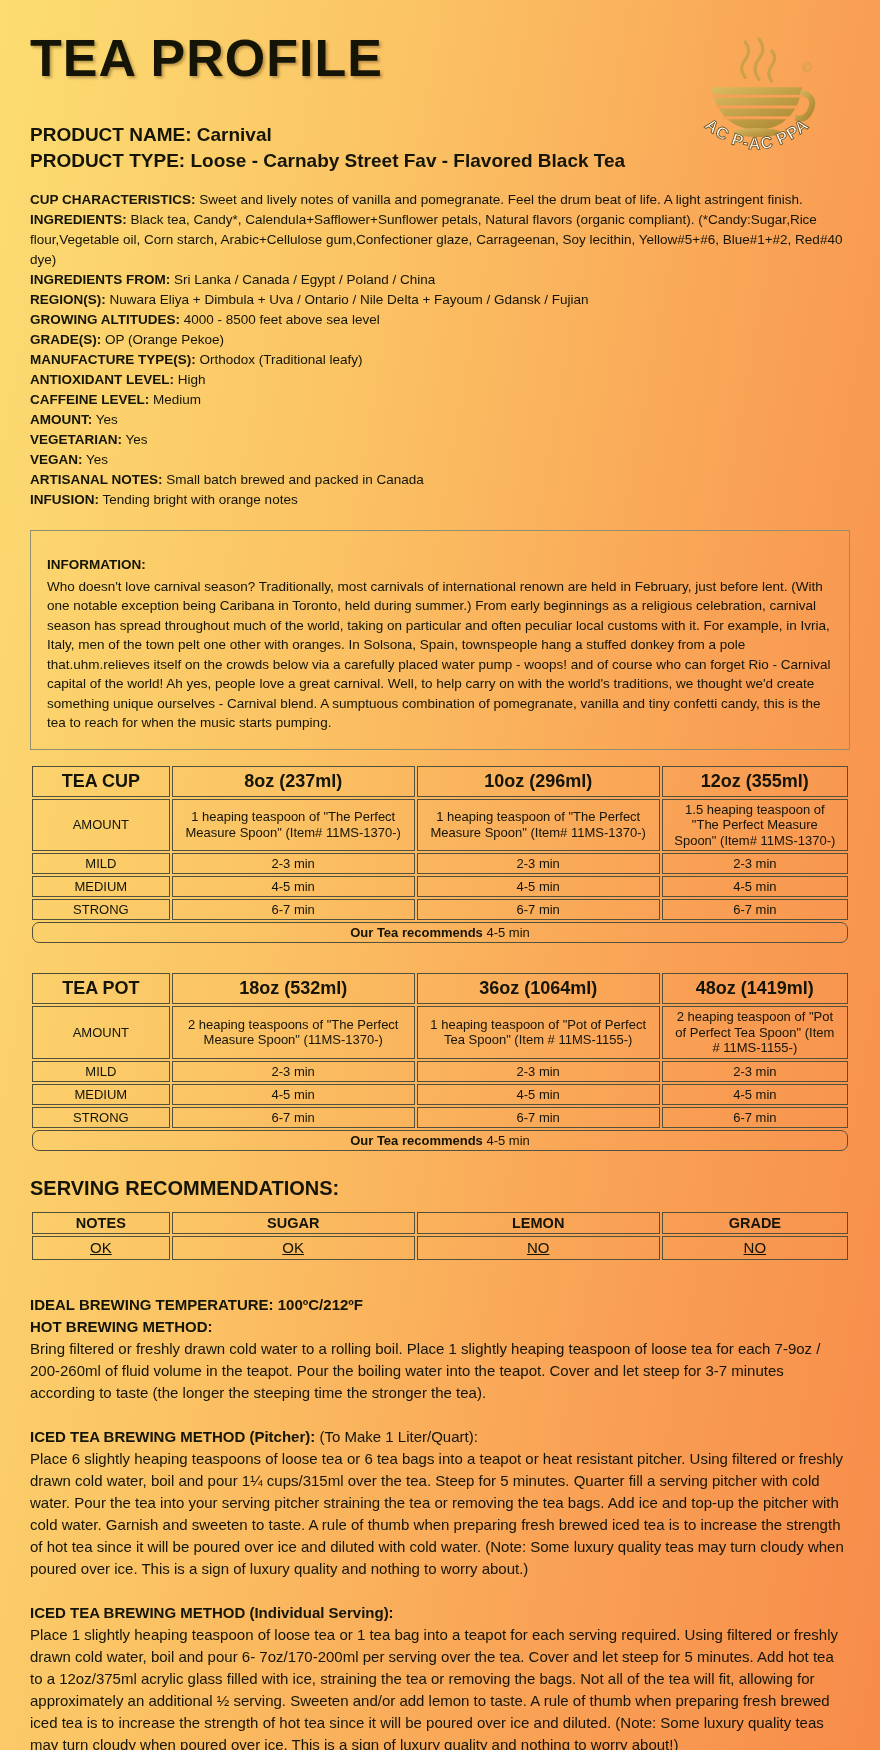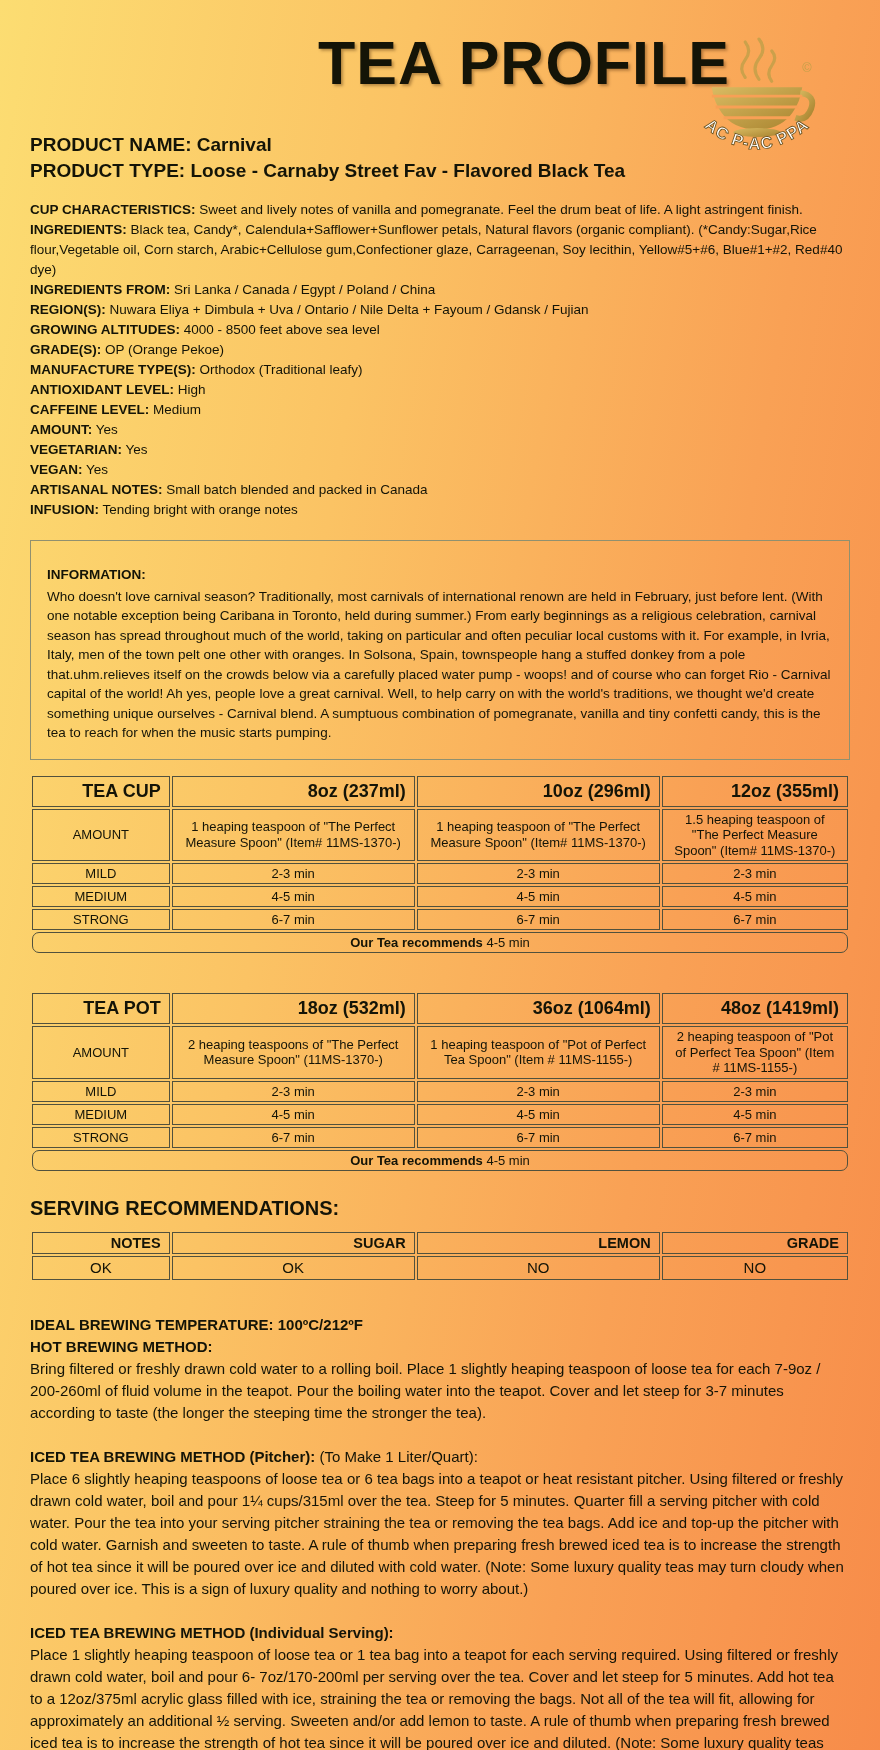--- a/index.html
+++ b/index.html
@@ -4,48 +4,48 @@
 <style>
   html,body{margin:0;padding:0;}
   body{
     width:880px;min-height:1750px;box-sizing:border-box;
     background:linear-gradient(100deg,#fcdd72 0%,#fbc364 35%,#f9a155 70%,#f78b49 100%);
     font-family:"Liberation Sans", sans-serif;
     color:#141407;
   }
   .container{width:880px;box-sizing:border-box;padding:0 30px 30px 30px;position:relative;}
   .page-title{
-    font-size:61px;font-weight:bold;letter-spacing:1px;
-    text-align:right;margin:28px 120px 34px 0;
+    font-size:52px;font-weight:bold;letter-spacing:1px;
+    text-align:left;margin:28px 120px 34px 0;
     text-shadow:2px 2px 3px rgba(60,30,0,.35);
   }
   .logo{position:absolute;top:8px;left:698px;width:118px;height:132px;}
   .product-block{font-size:19px;font-weight:bold;line-height:26px;}
   .attrs{margin-top:16px;font-size:13.5px;line-height:20px;}
   .attrs .b,.b{font-weight:bold;}
   .info-box{
     margin-top:20px;border:1px solid #90906f;
     padding:24px 16px 16px 16px;font-size:13.5px;line-height:19.5px;
   }
   .info-box .hd{font-weight:bold;margin-bottom:2px;}
   table.grid{width:100%;border-collapse:separate;border-spacing:2px;table-layout:fixed;}
   table.grid td,table.grid th{
     border:1px solid #51513d;text-align:center;vertical-align:middle;
     padding:2px 8px;font-size:13px;font-weight:normal;box-sizing:border-box;
   }
-  table.grid th{font-size:18px;font-weight:bold;height:31px;text-align:right;}
+  table.grid th{font-size:18px;font-weight:bold;height:31px;}
   table.grid tr.amount td{height:44px;font-size:13px;line-height:15.5px;}
   table.grid tr.minrow td{height:19px;}
   table.grid tr.foot td{height:19px;border-radius:7px;}
   .tbl-cup{margin-top:14px;}
-  .tbl-pot{margin-top:36px;}
+  .tbl-pot{margin-top:26px;}
   .serving-h{font-size:20px;font-weight:bold;margin-top:24px;}
   table.serving{margin-top:10px;}
   table.serving th{font-size:14.5px;height:22px;}
-  table.serving td{font-size:15px;height:24px;}
+  table.serving td{font-size:15px;height:24px;text-decoration:underline;}
   .brew{margin-top:32px;font-size:15px;line-height:22px;}
   .brew .bold-line{font-weight:bold;}
   .brew p{margin:0 0 0 0;}
   .sec{margin-top:22px;}
 </style>
 </head>
 <body>
 
 <div class="container">
 
@@ -97,21 +97,21 @@
     <div><span class="b">INGREDIENTS FROM:</span> <span>Sri Lanka / Canada / Egypt / Poland / China</span></div>
     <div><span class="b">REGION(S):</span> <span>Nuwara Eliya + Dimbula + Uva / Ontario / Nile Delta + Fayoum / Gdansk / Fujian</span></div>
     <div><span class="b">GROWING ALTITUDES:</span> <span>4000 - 8500 feet above sea level</span></div>
     <div><span class="b">GRADE(S):</span> <span>OP (Orange Pekoe)</span></div>
     <div><span class="b">MANUFACTURE TYPE(S):</span> <span>Orthodox (Traditional leafy)</span></div>
     <div><span class="b">ANTIOXIDANT LEVEL:</span> <span>High</span></div>
     <div><span class="b">CAFFEINE LEVEL:</span> <span>Medium</span></div>
     <div><span class="b">AMOUNT:</span> <span>Yes</span></div>
     <div><span class="b">VEGETARIAN:</span> <span>Yes</span></div>
     <div><span class="b">VEGAN:</span> <span>Yes</span></div>
-    <div><span class="b">ARTISANAL NOTES:</span> <span>Small batch blended and packed in Canada</span></div>
+    <div><span class="b">ARTISANAL NOTES:</span> <span>Small batch brewed and packed in Canada</span></div>
     <div><span class="b">INFUSION:</span> <span>Tending bright with orange notes</span></div>
   </div>
 
   <div class="info-box">
     <div class="hd">INFORMATION:</div>
     <div>Who doesn't love carnival season? Traditionally, most carnivals of international renown are held in February, just before lent. (With one notable exception being Caribana in Toronto, held during summer.) From early beginnings as a religious celebration, carnival season has spread throughout much of the world, taking on particular and often peculiar local customs with it. For example, in Ivria, Italy, men of the town pelt one other with oranges. In Solsona, Spain, townspeople hang a stuffed donkey from a pole that.uhm.relieves itself on the crowds below via a carefully placed water pump - woops! and of course who can forget Rio - Carnival capital of the world! Ah yes, people love a great carnival. Well, to help carry on with the world's traditions, we thought we'd create something unique ourselves - Carnival blend. A sumptuous combination of pomegranate, vanilla and tiny confetti candy, this is the tea to reach for when the music starts pumping.</div>
   </div>
 
   <table class="grid tbl-cup">
     <colgroup>

